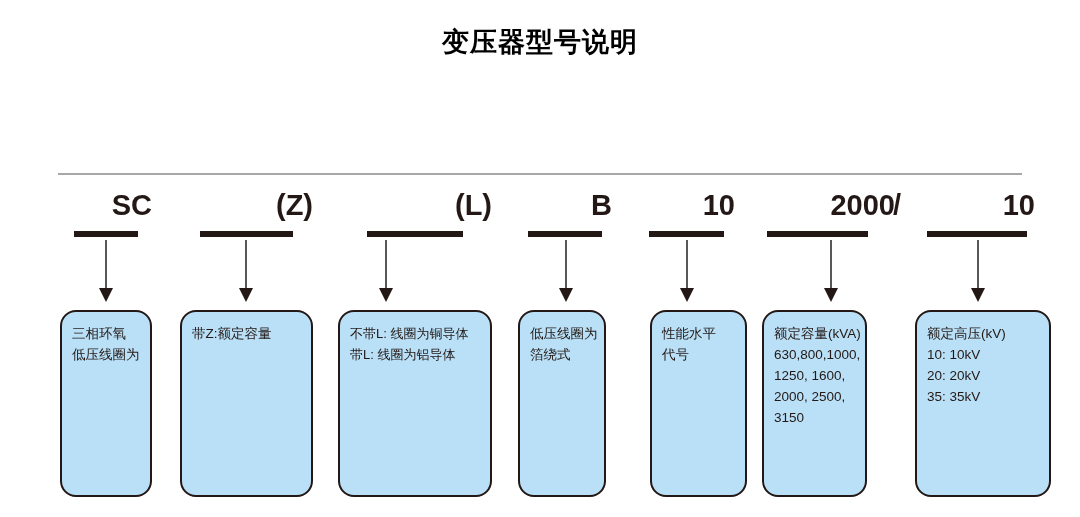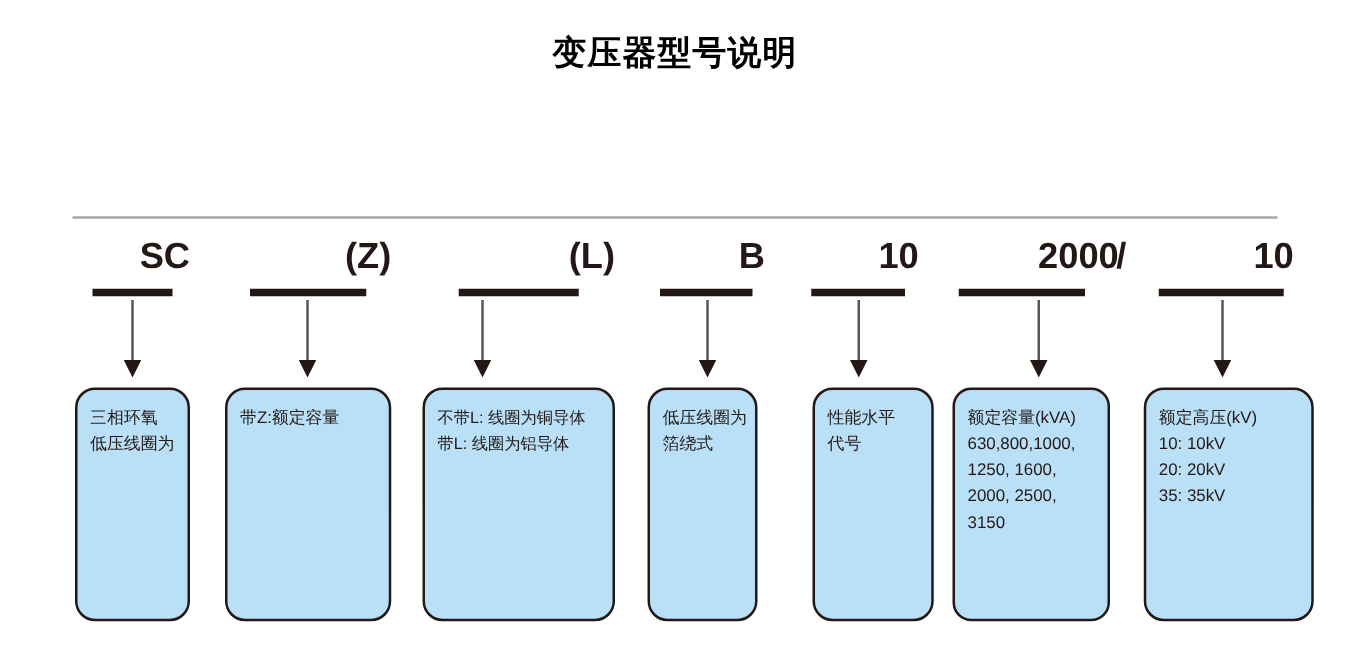--- a/index.html
+++ b/index.html
@@ -210,21 +210,21 @@
 <div class="box" style="left:518px; width:88px;">
   <div class="box-line">低压线圈为</div>
   <div class="box-line">箔绕式</div>
 </div>
 
 <div class="box" style="left:650px; width:97px;">
   <div class="box-line">性能水平</div>
   <div class="box-line">代号</div>
 </div>
 
-<div class="box" style="left:762px; width:126px;border-radius:15px;">
+<div class="box" style="left:762px; width:105px;">
   <div class="box-line">额定容量(kVA)</div>
   <div class="box-line">630,800,1000,</div>
   <div class="box-line">1250, 1600,</div>
   <div class="box-line">2000, 2500,</div>
   <div class="box-line"> 3150</div>
 </div>
 
 <div class="box" style="left:915px; width:136px;">
   <div class="box-line">额定高压(kV)</div>
   <div class="box-line">10: 10kV</div>

